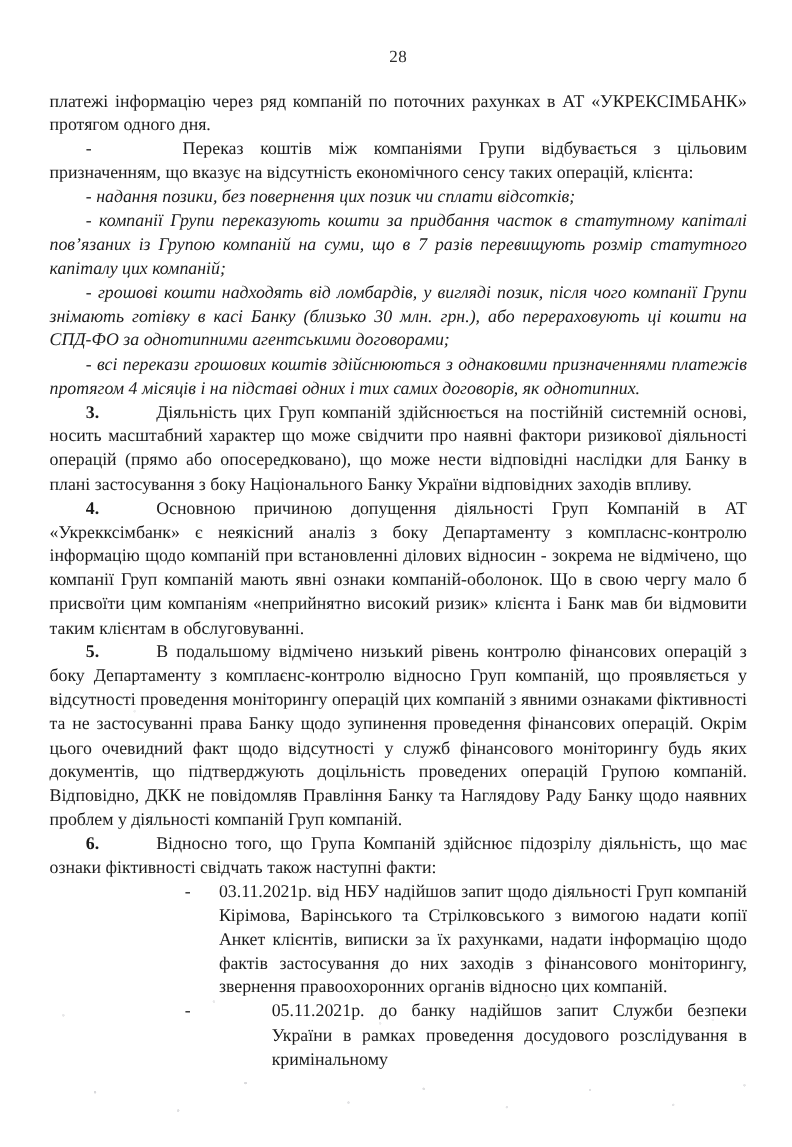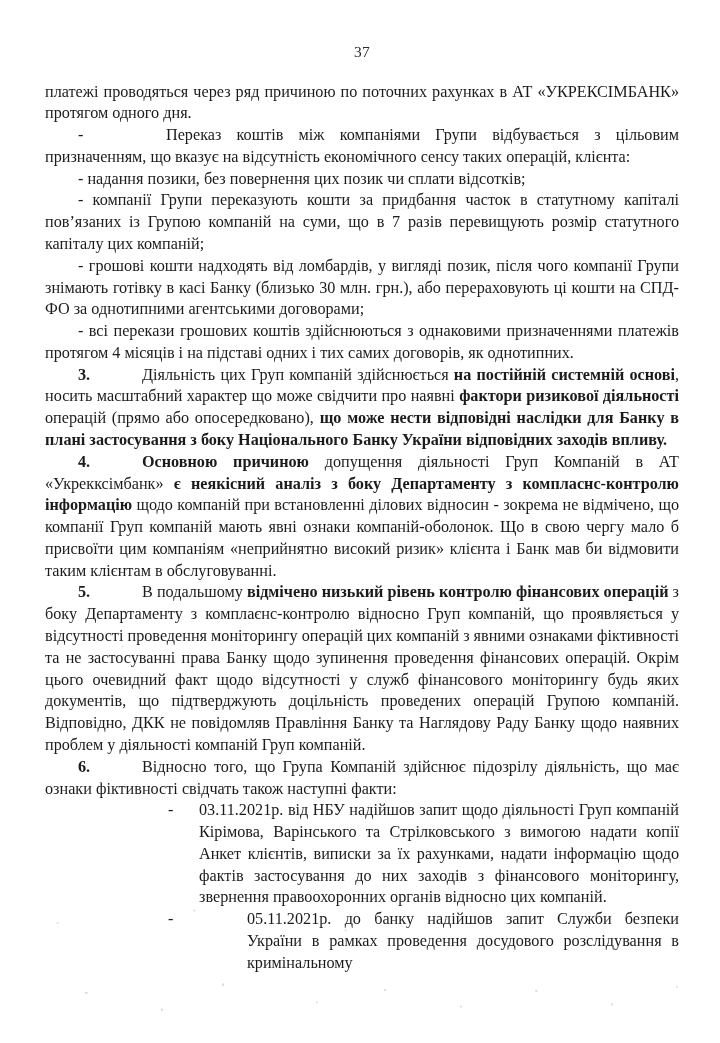--- a/index.html
+++ b/index.html
@@ -73,41 +73,41 @@
 
   p {
     margin: 0;
     text-align: justify;
   }
 
   
   p.cont { text-indent: 0; }
 
   
-  p.dash { text-indent: 33px; }
+  p.dash { text-indent: 33px; font-style: italic; }
 
   
   p.numbered { text-indent: 0; }
   .num {
     font-weight: bold;
     display: inline-block;
     width: 64px;
     margin-left: 33px;
     text-indent: 0;
   }
 
   
   p.leaddash { text-indent: 0; }
   .leaddash .mark {
     display: inline-block;
     width: 88px;
     margin-left: 33px;
   }
 
-  b, strong { font-weight: bold; }
+  b, strong { font-weight: normal; }
 
   
   .bullet-list {
     margin-top: 0;
   }
   .bullet-item {
     display: flex;
     align-items: flex-start;
     margin-left: 123px;
   }
@@ -126,25 +126,25 @@
     margin-left: 48px;
   }
 </style>
 </head>
 <body>
 
 <div id="paper-noise"></div>
 
 <div class="page">
 
-  <div class="page-number">37</div>
+  <div class="page-number">28</div>
 
   <div class="body-text">
 
-    <p class="cont">платежі проводяться через ряд причиною по поточних рахунках в АТ «УКРЕКСІМБАНК» протягом одного дня.</p>
+    <p class="cont">платежі інформацію через ряд компаній по поточних рахунках в АТ «УКРЕКСІМБАНК» протягом одного дня.</p>
 
     <p class="leaddash">
       <span class="mark">-</span><span>Переказ коштів між компаніями Групи відбувається з цільовим призначенням, що вказує на відсутність економічного сенсу таких операцій, клієнта:</span>
     </p>
 
     <p class="dash">- надання позики, без повернення цих позик чи сплати відсотків;</p>
     <p class="dash">- компанії Групи переказують кошти за придбання часток в статутному капіталі пов’язаних із Групою компаній на суми, що в 7 разів перевищують розмір статутного капіталу цих компаній;</p>
     <p class="dash">- грошові кошти надходять від ломбардів, у вигляді позик, після чого компанії Групи знімають готівку в касі Банку (близько 30 млн. грн.), або перераховують ці кошти на СПД-ФО за однотипними агентськими договорами;</p>
     <p class="dash">- всі перекази грошових коштів здійснюються з однаковими призначеннями платежів протягом 4 місяців і на підставі одних і тих самих договорів, як однотипних.</p>
 

